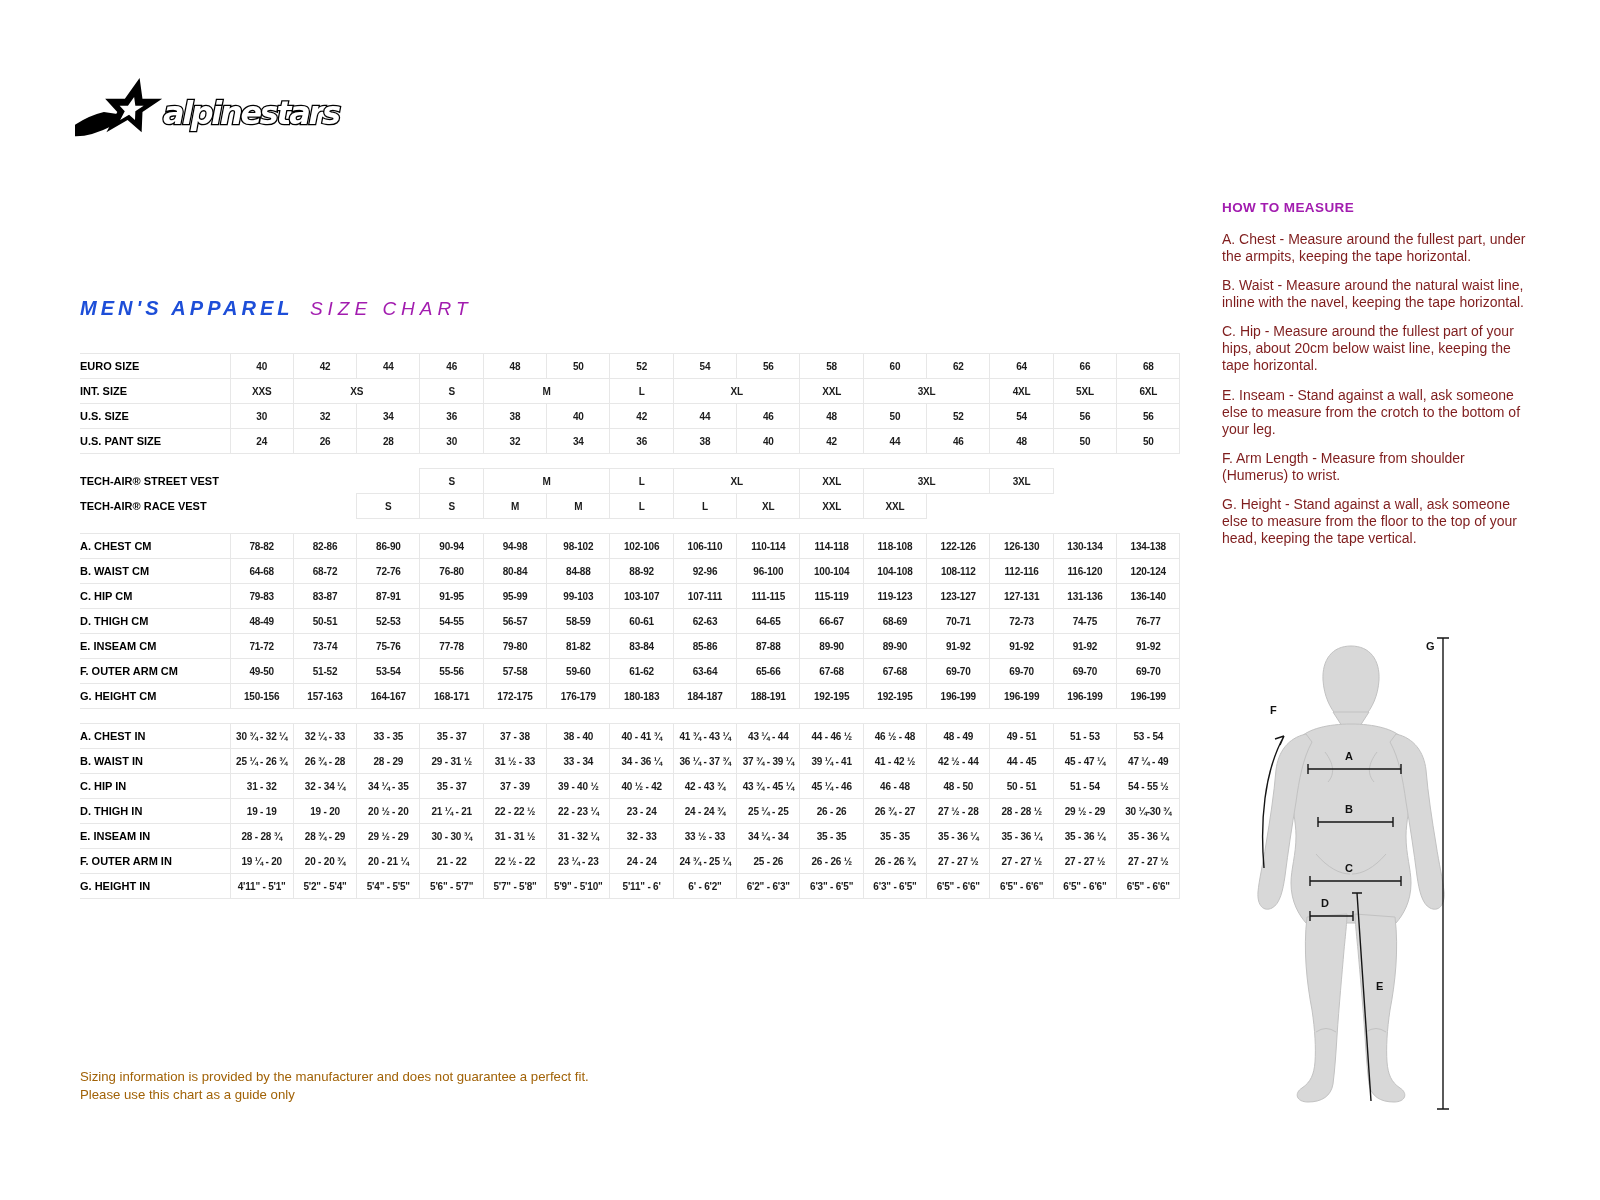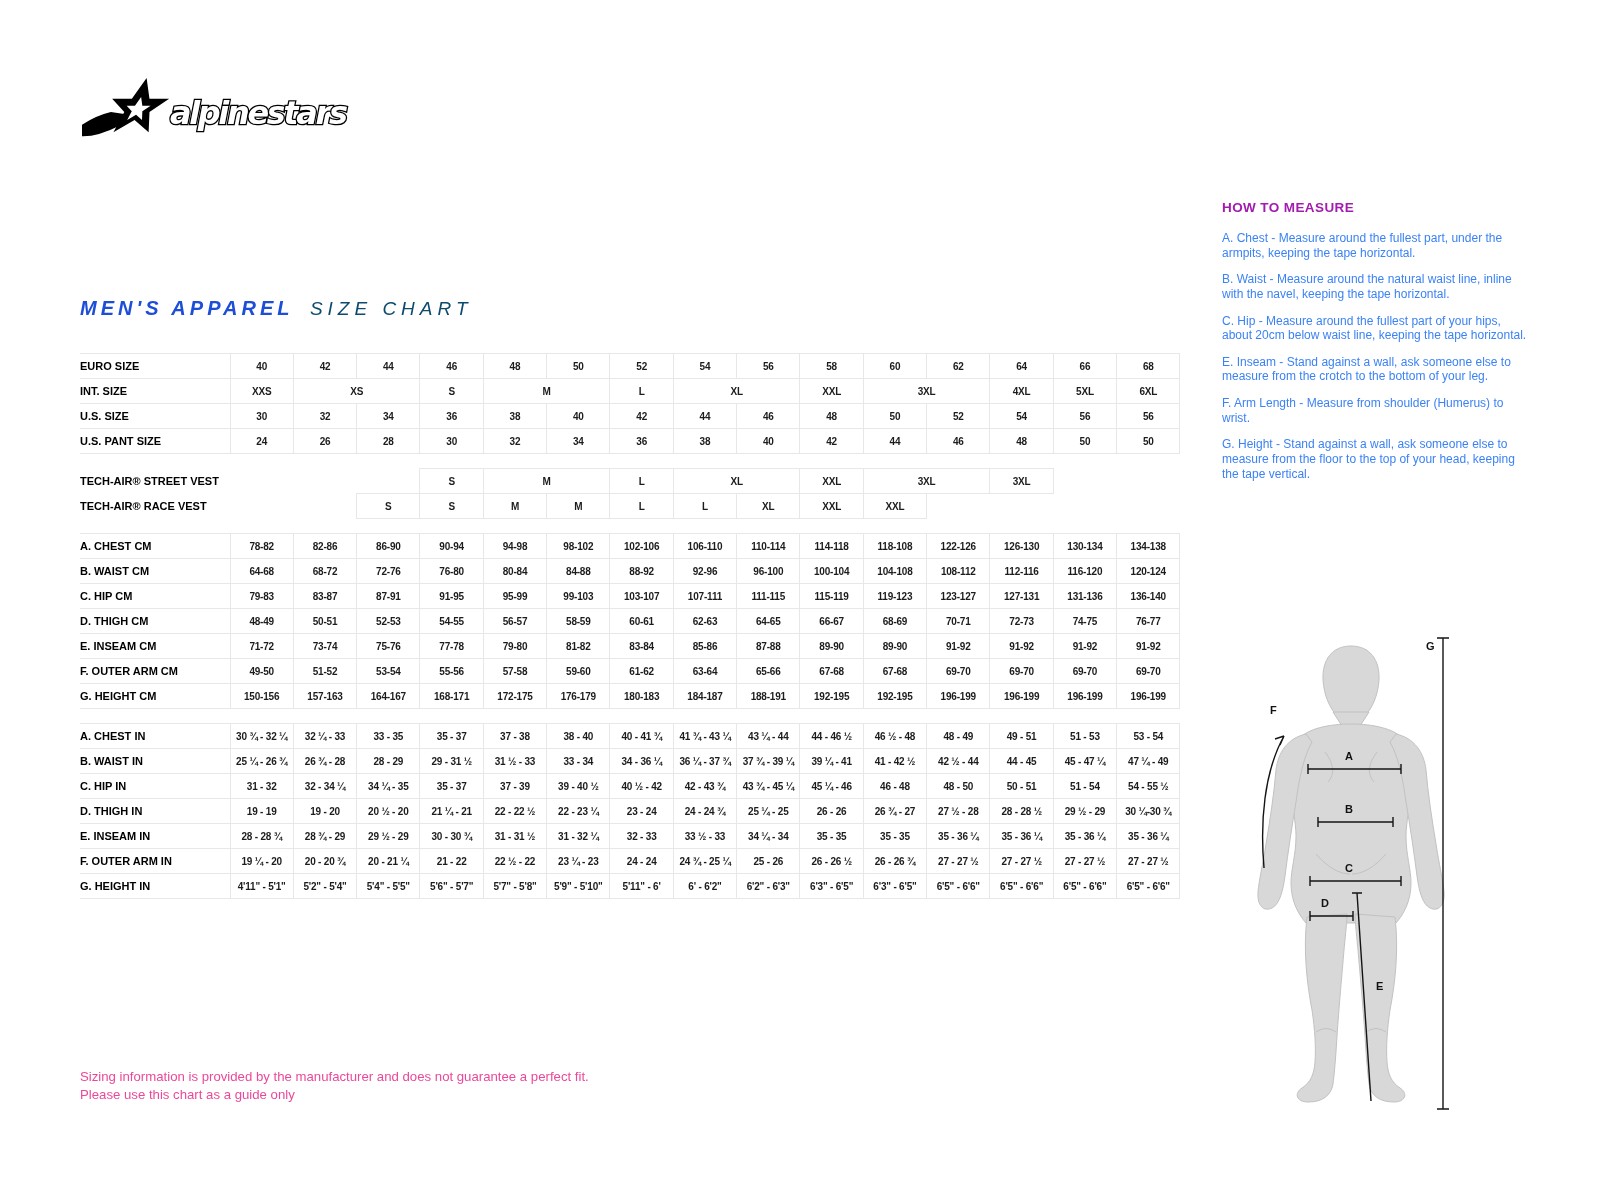--- a/index.html
+++ b/index.html
@@ -1,54 +1,54 @@
 <!DOCTYPE html>
 <html><head>
 <meta charset="utf-8">
 <style>
   html,body{margin:0;padding:0;background:#fff;}
   #page{position:relative;width:1600px;height:1200px;background:#fff;overflow:hidden;
         font-family:"Liberation Sans",sans-serif;color:#000;}
 
   
-  #logo{position:absolute;left:82px;top:72px;width:275px;height:78px;}
+  #logo{position:absolute;left:75px;top:72px;width:275px;height:78px;}
 
   
   #title{position:absolute;left:80px;top:297px;white-space:nowrap;}
   #title .t1{font-size:20px;font-weight:bold;font-style:italic;letter-spacing:4px;color:#1d4ed8;}
-  #title .t2{font-size:19px;font-weight:400;font-style:italic;letter-spacing:5px;color:#0c4a6e;margin-left:12px;}
+  #title .t2{font-size:19px;font-weight:400;font-style:italic;letter-spacing:5px;color:#a21caf;margin-left:12px;}
 
   
   #table-wrap{position:absolute;left:80px;top:353px;width:1102px;}
   table.size{table-layout:fixed;width:1100px;border-collapse:collapse;}
   col.c-label{width:150px;}
   col.c-data{width:63.33px;}
   td{height:24px;padding:0;vertical-align:middle;
      font-size:10px;font-weight:bold;color:#1c1c1c;letter-spacing:-0.2px;}
   td.label{text-align:left;font-size:11px;color:#000;letter-spacing:0;
            border-top:1px solid #e7e7e7;border-bottom:1px solid #e7e7e7;margin-top:39px;}
   td.label span{display:inline-block;max-width:100px;line-height:1.15;}
   tr.nowrap td.label span{max-width:none;white-space:nowrap;}
   tr.nowrap td.label{border-top:none;border-bottom:none;}
   td.data{text-align:center;border:1px solid #e7e7e7;white-space:nowrap;}
   td.data.blank{border:none;}
   tr.spacer td{height:14px;border:none;}
 
   
   #measure{position:absolute;left:1222px;top:200px;width:326px;}
   #measure h2{margin:0 0 16px 0;font-size:13.5px;font-weight:bold;letter-spacing:0.4px;color:#a21caf;}
-  #measure p{margin:0 16px 12px 0;font-size:12px;line-height:1.22;color:#3b82f6;font-weight:400;}
+  #measure p{margin:0 16px 12px 0;font-size:14px;line-height:1.22;color:#7f1d1d;font-weight:400;}
 
   
   #figure{position:absolute;left:1228px;top:612px;width:320px;height:510px;}
   #figure svg{position:absolute;left:0;top:0;}
   .fig-label{position:absolute;font-size:11px;font-weight:bold;color:#111;font-family:"Liberation Sans",sans-serif;}
 
   
-  #footer{position:absolute;left:80px;top:1068px;font-size:13.2px;line-height:1.4;color:#ec4899;}
+  #footer{position:absolute;left:80px;top:1068px;font-size:13.2px;line-height:1.4;color:#a16207;}
 </style>
 </head>
 <body>
 
 <div id="page">
 
   <div id="logo">
     <svg width="275" height="78" viewBox="0 0 275 78">
       <g transform="translate(56,36) skewX(-16)">
         <path d="M0,-30 L8.8,-9.3 L28.5,-9.3 L12.6,3.9 L17.6,24.3 L0,12 L-17.6,24.3 L-12.6,3.9 L-28.5,-9.3 L-8.8,-9.3 Z" fill="#000"></path>

